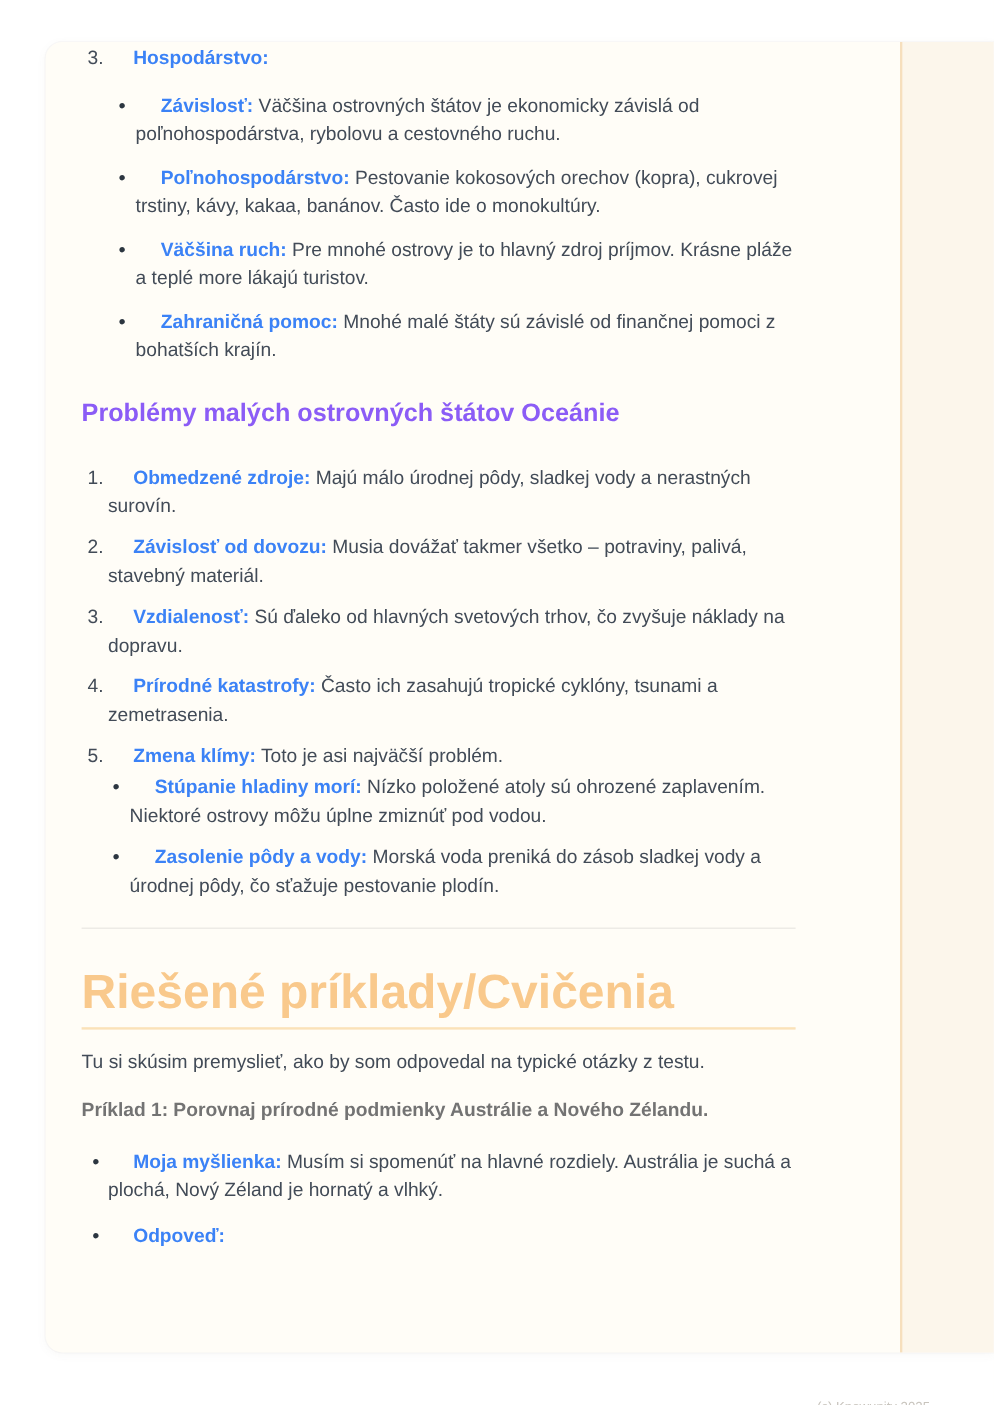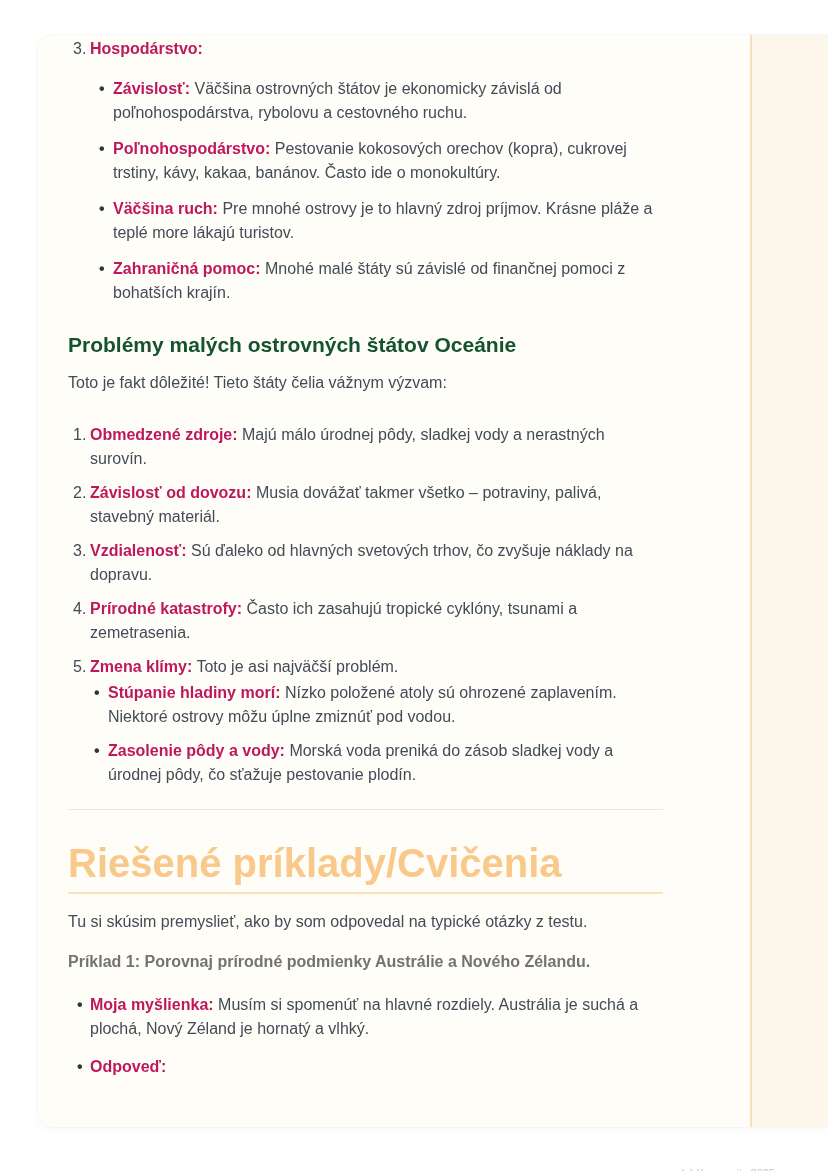--- a/index.html
+++ b/index.html
@@ -40,38 +40,38 @@
   }
   .content {
     position: absolute;
     left: 30px;
     top: 2px;
     width: 595px;
     font-size: 16px;
     line-height: 24px;
     color: #424b57;
   }
-  strong { font-weight: 700; color: #be185d; }
+  strong { font-weight: 700; color: #3b82f6; margin-left: 21px; }
   .olrow { display: flex; padding-left: 5px; }
   .num { flex: none; width: 17px; color: #424b57; }
   .itext { flex: 1 1 auto; }
   .brow { display: flex; }
   .dot { flex: none; width: 14px; font-weight: 700; color: #2c3640; }
   .dot::before { content: "•"; }
 
   .ul1 { margin-top: 16px; padding-left: 31px; }
   .ul1 .brow { margin-bottom: 12px; }
   .ul1 .brow:last-child { margin-bottom: 0; }
 
   h3.sub-heading {
     margin: 26px 0 12px 0;
     font-size: 21px;
     line-height: 28px;
     font-weight: 700;
-    color: #14532d;
+    color: #8b5cf6;
   }
   .para { margin: 0; }
 
   .ol2 { margin-top: 28px; }
   .ol2 .olrow { margin-bottom: 10px; }
   .ol2 .olrow:last-child { margin-bottom: 0; }
 
   .subul { margin-top: 2px; padding-left: 4px; }
   .subul .brow { margin-bottom: 10px; }
   .subul .brow:last-child { margin-bottom: 0; }
@@ -133,21 +133,20 @@
         <span class="dot"></span>
         <div class="itext"><strong>Väčšina ruch:</strong> <span>Pre mnohé ostrovy je to hlavný zdroj príjmov. Krásne pláže a teplé more lákajú turistov.</span></div>
       </div>
       <div class="brow">
         <span class="dot"></span>
         <div class="itext"><strong>Zahraničná pomoc:</strong> <span>Mnohé malé štáty sú závislé od finančnej pomoci z bohatších krajín.</span></div>
       </div>
     </div>
 
     <h3 class="sub-heading">Problémy malých ostrovných štátov Oceánie</h3>
-    <p class="para">Toto je fakt dôležité! Tieto štáty čelia vážnym výzvam:</p>
 
     <div class="ol2">
       <div class="olrow">
         <span class="num">1.</span>
         <div class="itext"><strong>Obmedzené zdroje:</strong> <span>Majú málo úrodnej pôdy, sladkej vody a nerastných surovín.</span></div>
       </div>
       <div class="olrow">
         <span class="num">2.</span>
         <div class="itext"><strong>Závislosť od dovozu:</strong> <span>Musia dovážať takmer všetko – potraviny, palivá, stavebný materiál.</span></div>
       </div>

